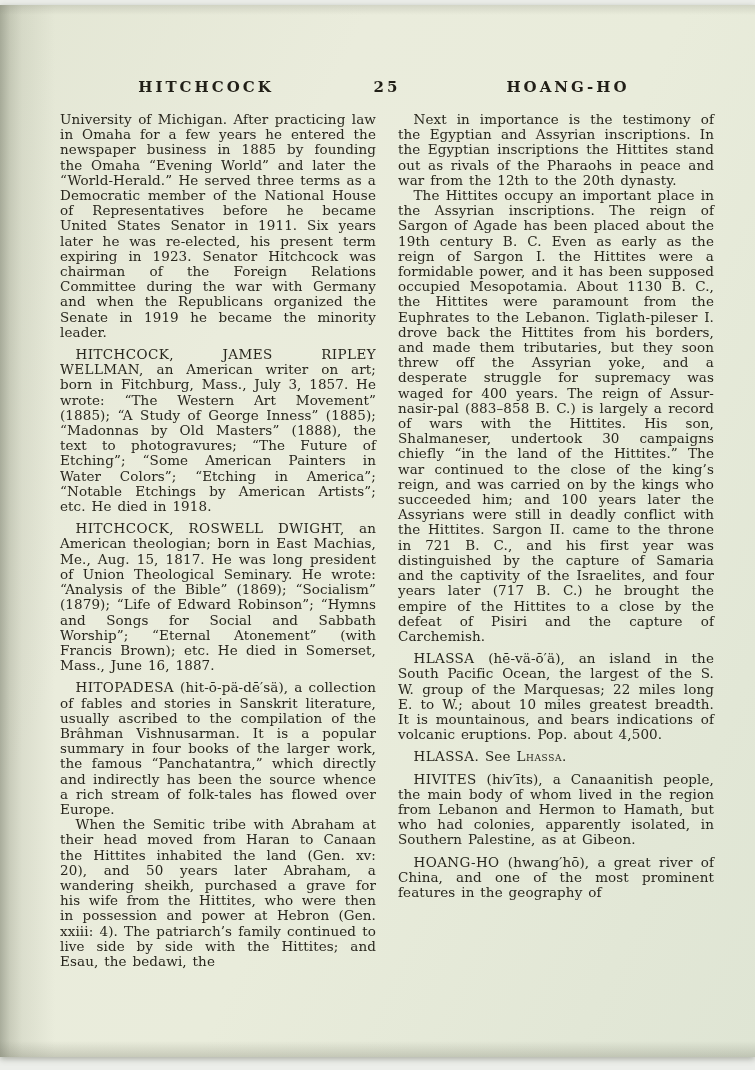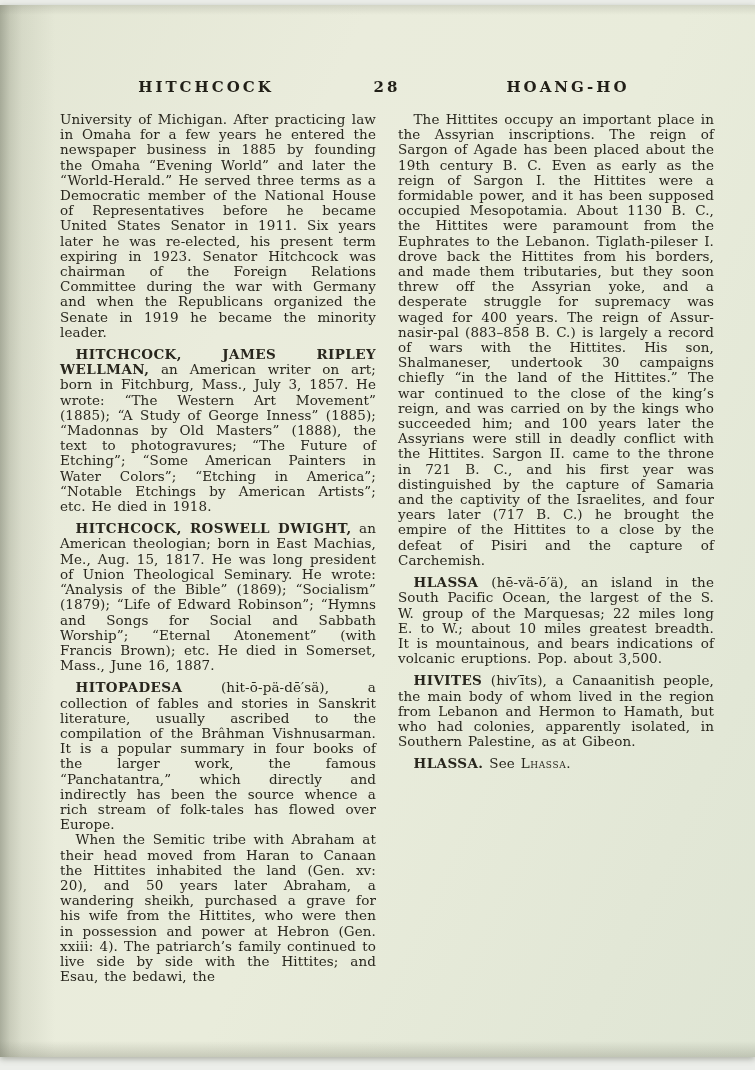--- a/index.html
+++ b/index.html
@@ -65,52 +65,54 @@
     min-width:0;
     text-align:justify;
     font-size:13.5px;
     line-height:15.2px;
     word-spacing:1.5px;
     letter-spacing:0.1px;
   }
   .para{margin:0;text-indent:1.15em;}
   .para.noindent{text-indent:0;}
   .para.entry{margin-top:7px;}
-  .bold{font-weight:bold;letter-spacing:0.4px;}
+  .bold{font-weight:normal;letter-spacing:0.4px;}
   .italic{}
   .smallcaps{font-variant:small-caps;letter-spacing:0.6px;}
 </style>
 </head>
 <body>
 
 <div class="scan">
   <div class="page">
     <div class="gutter-shadow"></div>
     <div class="top-shadow"></div>
     <div class="bottom-shadow"></div>
 
     <div class="content">
 
       <div class="header">
         <div class="hcell">HITCHCOCK</div>
-        <div class="hcell">28</div>
+        <div class="hcell">25</div>
         <div class="hcell">HOANG-HO</div>
       </div>
 
       <div class="cols">
         <div class="col">
             <p class="para noindent"><span>University of Michigan. After practicing law in Omaha for a few years he entered the newspaper business in 1885 by founding the Omaha “Evening World” and later the “World-Herald.” He served three terms as a Democratic member of the National House of Representatives before he became United States Senator in 1911. Six years later he was re-elected, his present term expiring in 1923. Senator Hitchcock was chairman of the Foreign Relations Committee during the war with Germany and when the Republicans organized the Senate in 1919 he became the minority leader.</span></p>
             <p class="para entry"><span class="bold">HITCHCOCK, JAMES RIPLEY WELLMAN,</span><span> an American writer on art; born in Fitchburg, Mass., July 3, 1857. He wrote: “The Western Art Movement” (1885); “A Study of George Inness” (1885); “Madonnas by Old Masters” (1888), the text to photogravures; “The Future of Etching”; “Some American Painters in Water Colors”; “Etching in America”; “Notable Etchings by American Artists”; etc. He died in 1918.</span></p>
             <p class="para entry"><span class="bold">HITCHCOCK, ROSWELL DWIGHT,</span><span> an American theologian; born in East Machias, Me., Aug. 15, 1817. He was long president of Union Theological Seminary. He wrote: “Analysis of the Bible” (1869); “Socialism” (1879); “Life of Edward Robinson”; “Hymns and Songs for Social and Sabbath Worship”; “Eternal Atonement” (with Francis Brown); etc. He died in Somerset, Mass., June 16, 1887.</span></p>
             <p class="para entry"><span class="bold">HITOPADESA</span><span> (hit-ō-pä-dē′sä), a collection of fables and stories in Sanskrit literature, usually ascribed to the compilation of the Brâhman Vishnusarman. It is a popular summary in four books of the larger work, the famous “Panchatantra,” which directly and indirectly has been the source whence a rich stream of folk-tales has flowed over Europe.</span></p>
             <p class="para"><span>When the Semitic tribe with Abraham at their head moved from Haran to Canaan the Hittites inhabited the land (Gen. xv: 20), and 50 years later Abraham, a wandering sheikh, purchased a grave for his wife from the Hittites, who were then in possession and power at Hebron (Gen. xxiii: 4). The patriarch’s family continued to live side by side with the Hittites; and Esau, the </span><span class="italic">bedawi</span><span>, the</span></p>
           </div>
         <div class="col">
+            <p class="para"><span>Next in importance is the testimony of the Egyptian and Assyrian inscriptions. In the Egyptian inscriptions the Hittites stand out as rivals of the Pharaohs in peace and war from the 12th to the 20th dynasty.</span></p>
             <p class="para"><span>The Hittites occupy an important place in the Assyrian inscriptions. The reign of Sargon of Agade has been placed about the 19th century B. C. Even as early as the reign of Sargon I. the Hittites were a formidable power, and it has been supposed occupied Mesopotamia. About 1130 B. C., the Hittites were paramount from the Euphrates to the Lebanon. Tiglath-pileser I. drove back the Hittites from his borders, and made them tributaries, but they soon threw off the Assyrian yoke, and a desperate struggle for supremacy was waged for 400 years. The reign of Assur-nasir-pal (883–858 B. C.) is largely a record of wars with the Hittites. His son, Shalmaneser, undertook 30 campaigns chiefly “in the land of the Hittites.” The war continued to the close of the king’s reign, and was carried on by the kings who succeeded him; and 100 years later the Assyrians were still in deadly conflict with the Hittites. Sargon II. came to the throne in 721 B. C., and his first year was distinguished by the capture of Samaria and the captivity of the Israelites, and four years later (717 B. C.) he brought the empire of the Hittites to a close by the defeat of Pisiri and the capture of Carchemish.</span></p>
-            <p class="para entry"><span class="bold">HLASSA</span><span> (hē-vä-ō′ä), an island in the South Pacific Ocean, the largest of the S. W. group of the Marquesas; 22 miles long E. to W.; about 10 miles greatest breadth. It is mountainous, and bears indications of volcanic eruptions. Pop. about 3,500.</span></p>
+            <p class="para entry"><span class="bold">HLASSA</span><span> (hē-vä-ō′ä), an island in the South Pacific Ocean, the largest of the S. W. group of the Marquesas; 22 miles long E. to W.; about 10 miles greatest breadth. It is mountainous, and bears indications of volcanic eruptions. Pop. about 4,500.</span></p>
+            <p class="para entry"><span class="bold">HLASSA.</span><span> See </span><span class="smallcaps">Lhassa</span><span>.</span></p>
             <p class="para entry"><span class="bold">HIVITES</span><span> (hiv′īts), a Canaanitish people, the main body of whom lived in the region from Lebanon and Hermon to Hamath, but who had colonies, apparently isolated, in Southern Palestine, as at Gibeon.</span></p>
-            <p class="para entry"><span class="bold">HLASSA.</span><span> See </span><span class="smallcaps">Lhassa</span><span>.</span></p>
+            <p class="para entry"><span class="bold">HOANG-HO</span><span> (hwang′hō), a great river of China, and one of the most prominent features in the geography of</span></p>
           </div>
       </div>
 
     </div>
   </div>
 </div>
 
 </body></html>

